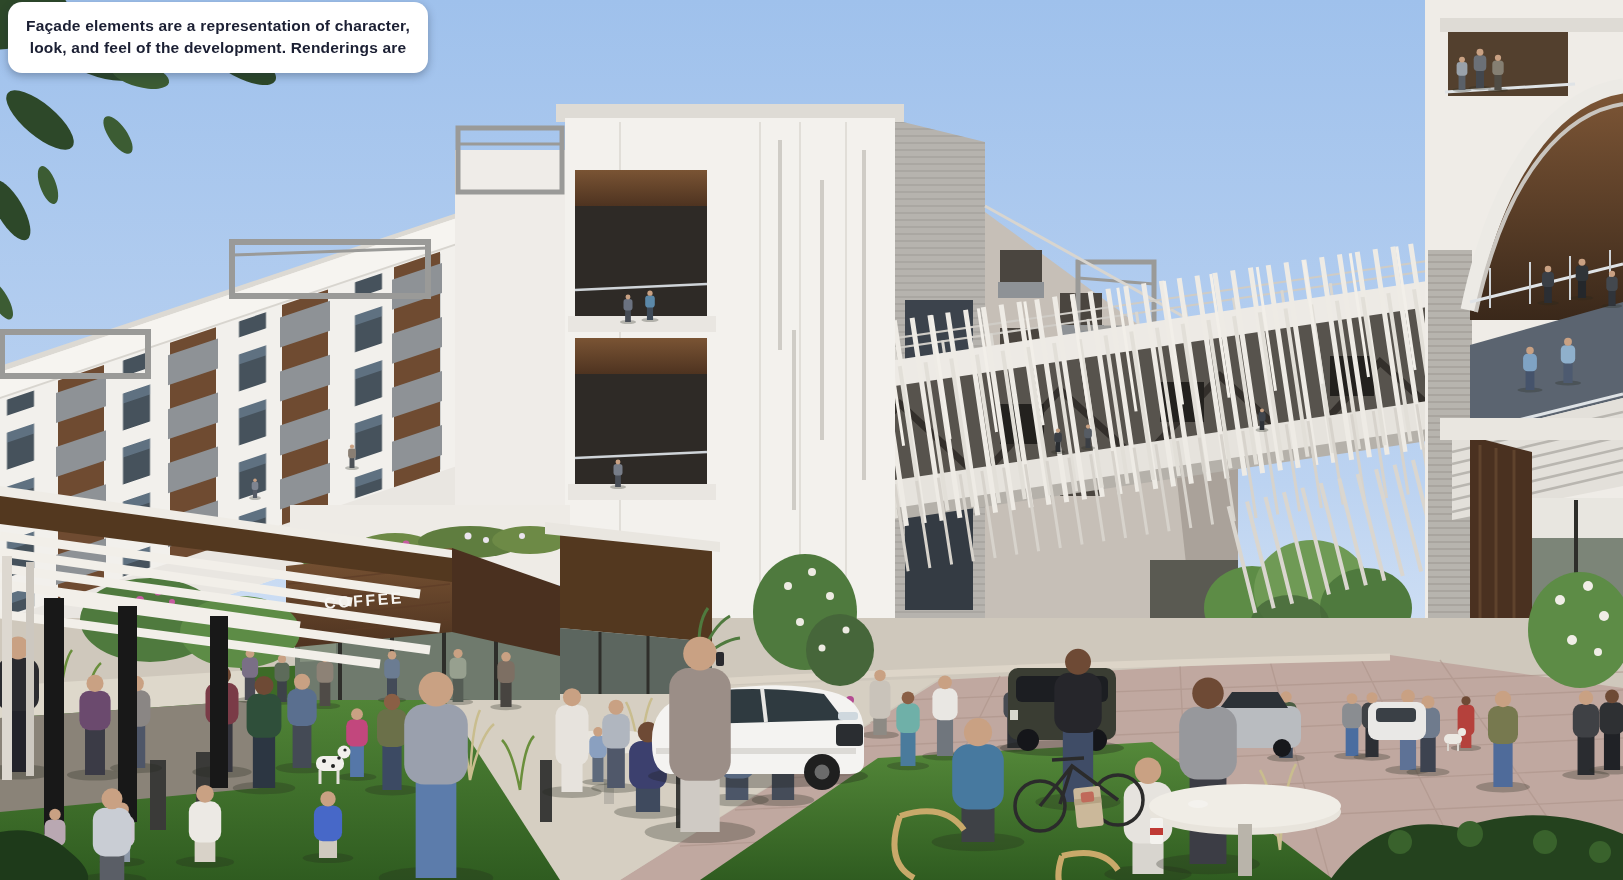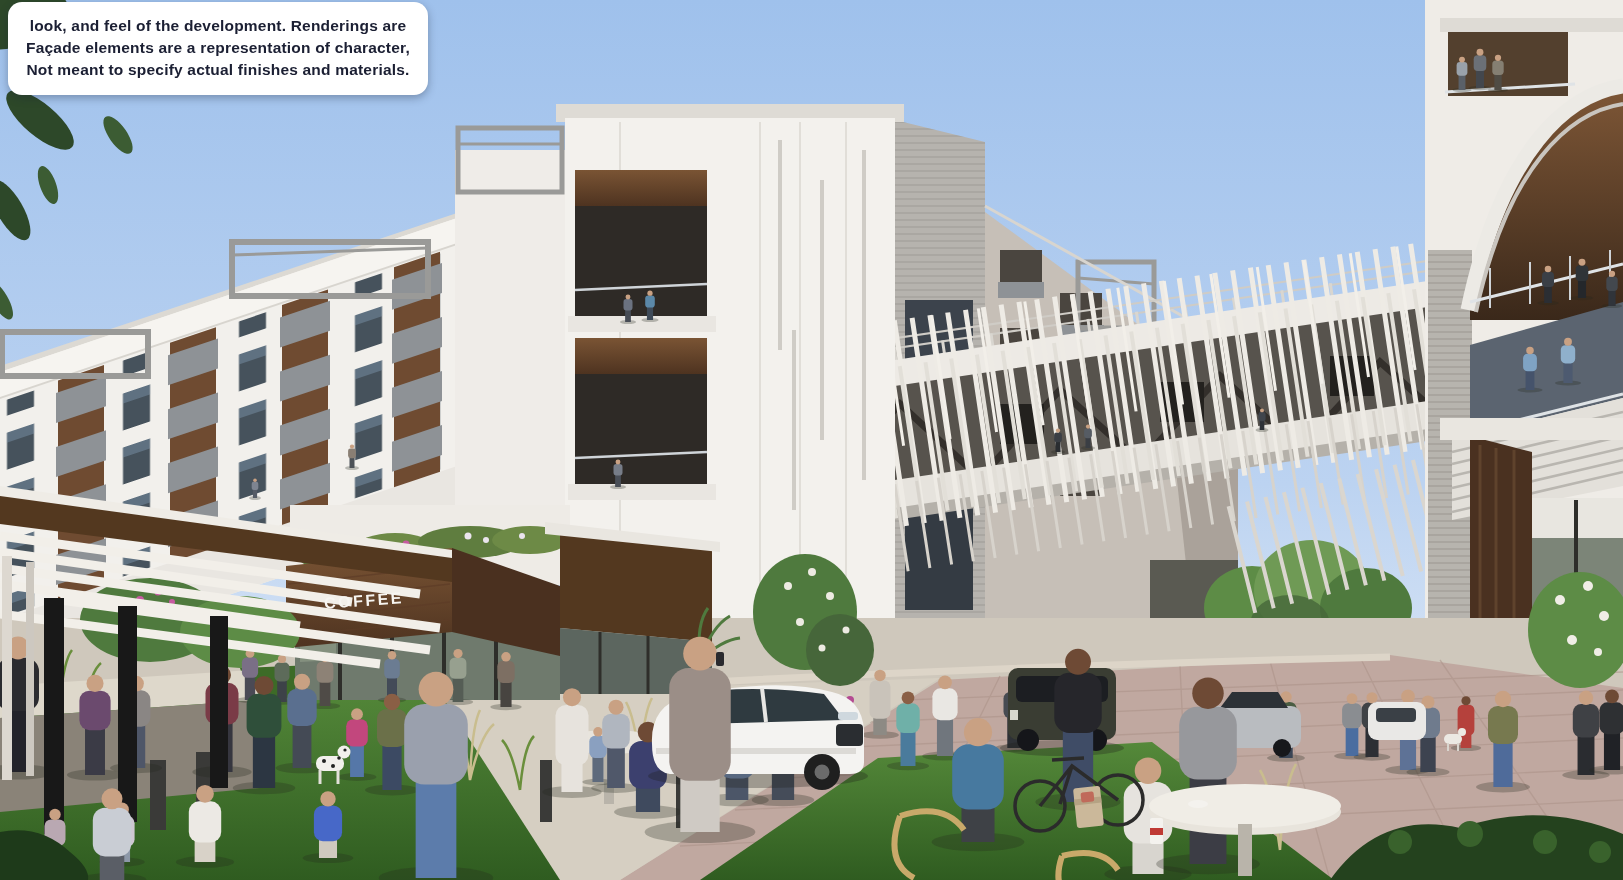--- a/index.html
+++ b/index.html
@@ -901,18 +901,17 @@
           <circle cx="1545" cy="842" r="12"></circle>
           <circle cx="1600" cy="852" r="11"></circle>
         </g>
     <path d="M0,880 L0,832 Q40,824 70,852 Q90,868 88,880 Z" fill="#1e3a1a"></path>
   </g>
 
   <text x="364" y="606" text-anchor="middle" transform="rotate(-4 364 600)" font-family="Liberation Sans, sans-serif" font-size="16" font-weight="bold" letter-spacing="2.5" fill="#f7f5f1">COFFEE</text>
 </svg>
 
 <div class="disclaimer">
+  <div>Façade elements are a representation of character,</div>
   <div>look, and feel of the development. Renderings are</div>
-  <div>Façade elements are a representation of character,</div>
-  <div>Not meant to specify actual finishes and materials.</div>
 </div>
 
 </div>
 
 </body></html>

